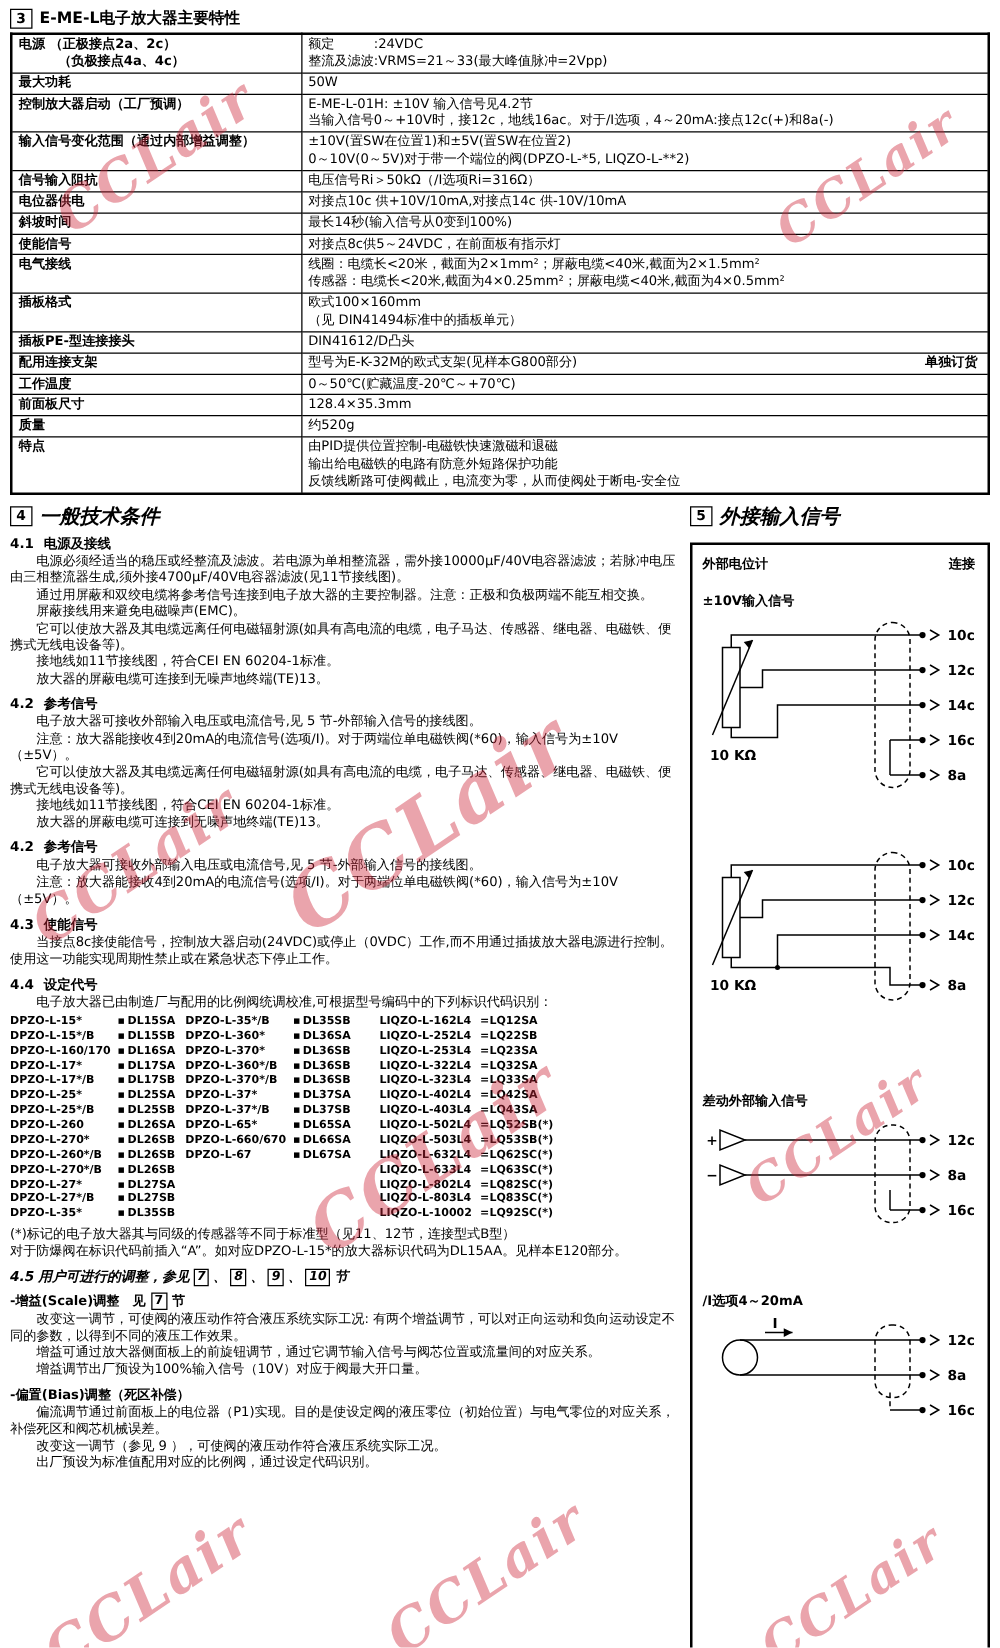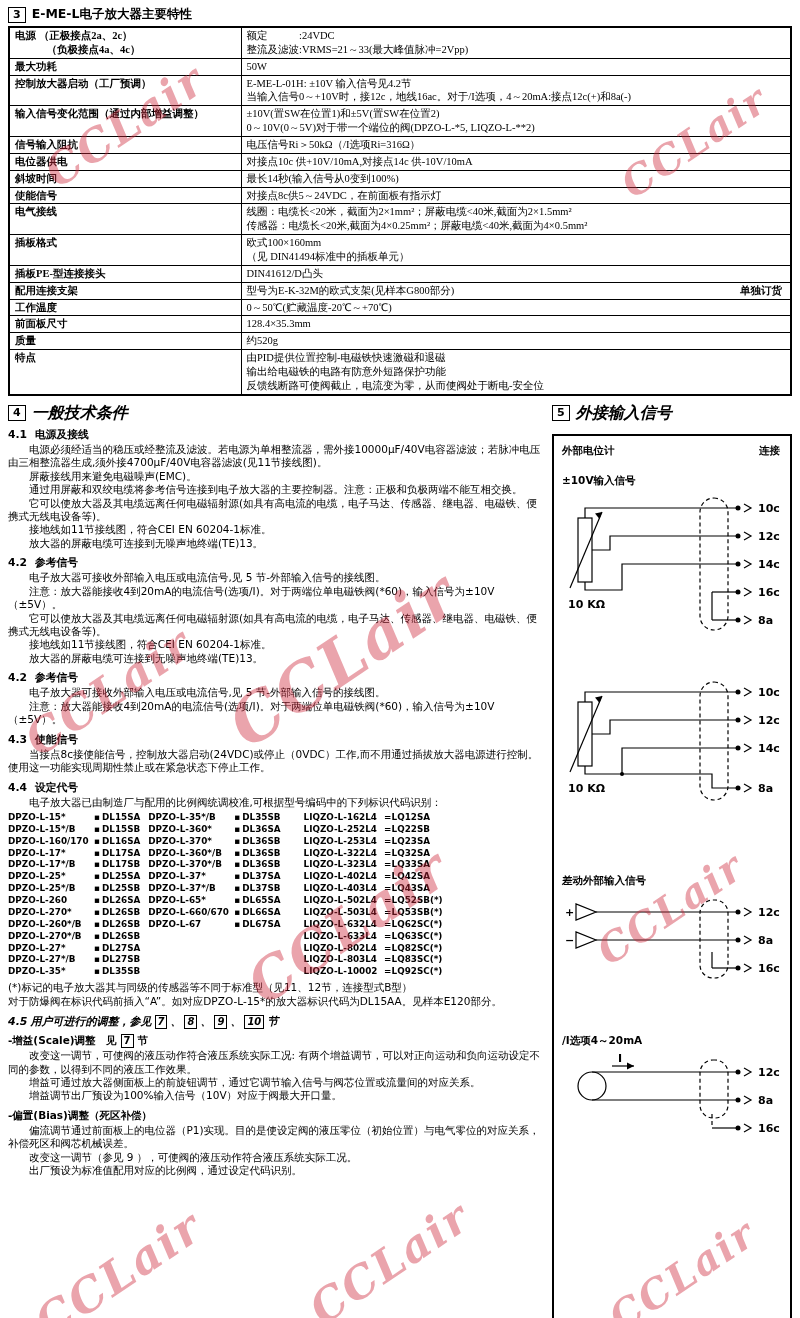--- a/index.html
+++ b/index.html
@@ -21,21 +21,21 @@
 
   .numbox {
     display:inline-block; border:1.5px solid #000; padding:0 4px;
     font-weight:bold; font-size:11px; line-height:14px;
   }
   .numbox.sm { border-width:1px; padding:0 2px; font-size:10px; line-height:12px; }
 
   .sec3-header { display:flex; align-items:center; gap:6px; margin:0 0 3px 0; }
   .sec3-header .t { font-weight:bold; font-size:12.5px; }
 
-  table.char { width:100%; border-collapse:collapse; border:2px solid #000;font-family:Liberation Serif, serif; }
+  table.char { width:100%; border-collapse:collapse; border:2px solid #000; }
   table.char td { border:1px solid #000; vertical-align:top; padding:1px 5px; line-height:1.32; }
   td.lbl { width:232px; font-weight:bold; }
   td.val { position:relative; }
   td.val .note { position:absolute; right:8px; top:1px; font-weight:bold; }
 
   .cols { display:flex; gap:10px; margin-top:5px; align-items:flex-start; }
   .left-col { width:534px; }
   .right-col { width:240px; flex:0 0 auto; }
 
   .sec4-header, .panel5-header { display:flex; align-items:center; gap:6px; margin:2px 0 4px 0; }
@@ -305,22 +305,22 @@
       </div>
 
       <div class="sec">
         <div class="sub-h">
           <span>4.1</span>
           <span>电源及接线</span>
         </div>
         <div>
 
         <p class="para">电源必须经适当的稳压或经整流及滤波。若电源为单相整流器，需外接10000μF/40V电容器滤波；若脉冲电压由三相整流器生成,须外接4700μF/40V电容器滤波(见11节接线图)。</p>
+            <p class="para">通过用屏蔽和双绞电缆将参考信号连接到电子放大器的主要控制器。注意：正极和负极两端不能互相交换。</p>
             <p class="para">屏蔽接线用来避免电磁噪声(EMC)。</p>
-            <p class="para">通过用屏蔽和双绞电缆将参考信号连接到电子放大器的主要控制器。注意：正极和负极两端不能互相交换。</p>
             <p class="para">它可以使放大器及其电缆远离任何电磁辐射源(如具有高电流的电缆，电子马达、传感器、继电器、电磁铁、便携式无线电设备等)。</p>
             <p class="para">接地线如11节接线图，符合CEI EN 60204-1标准。</p>
             <p class="para">放大器的屏蔽电缆可连接到无噪声地终端(TE)13。</p>
           </div>
       </div>
 
       <div class="sec">
         <div class="sub-h">
           <span>4.2</span>
           <span>参考信号</span>

